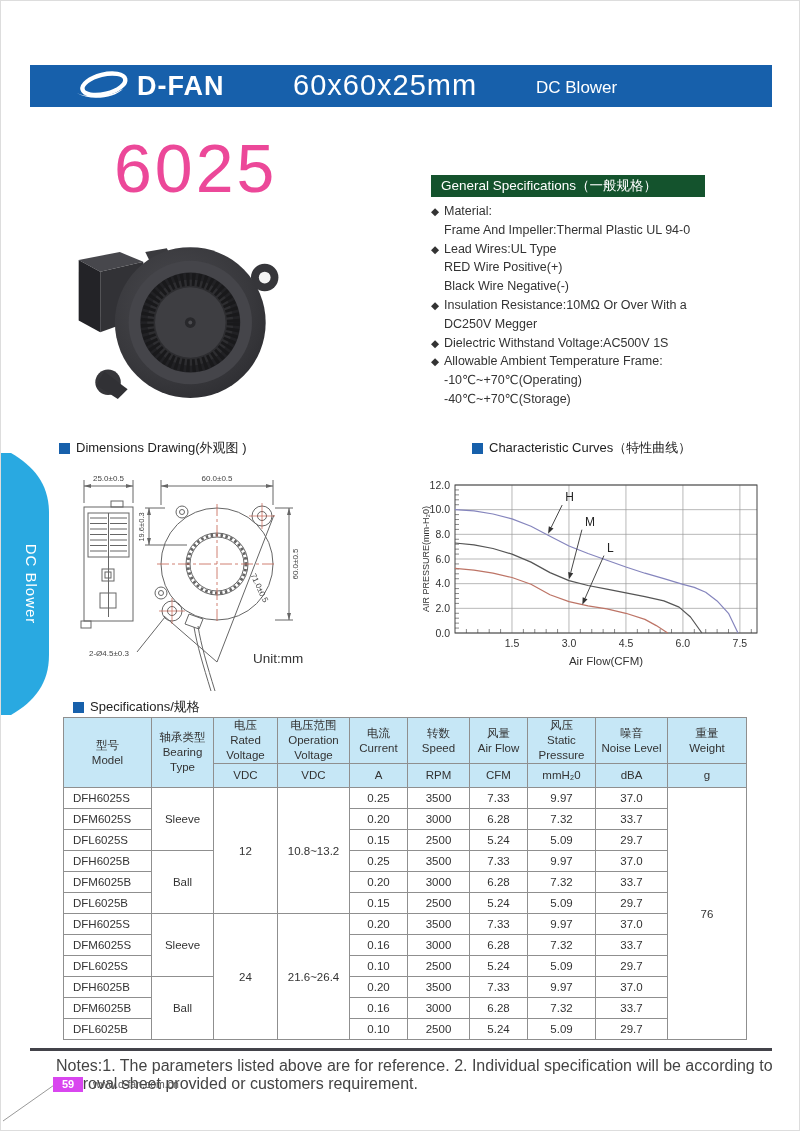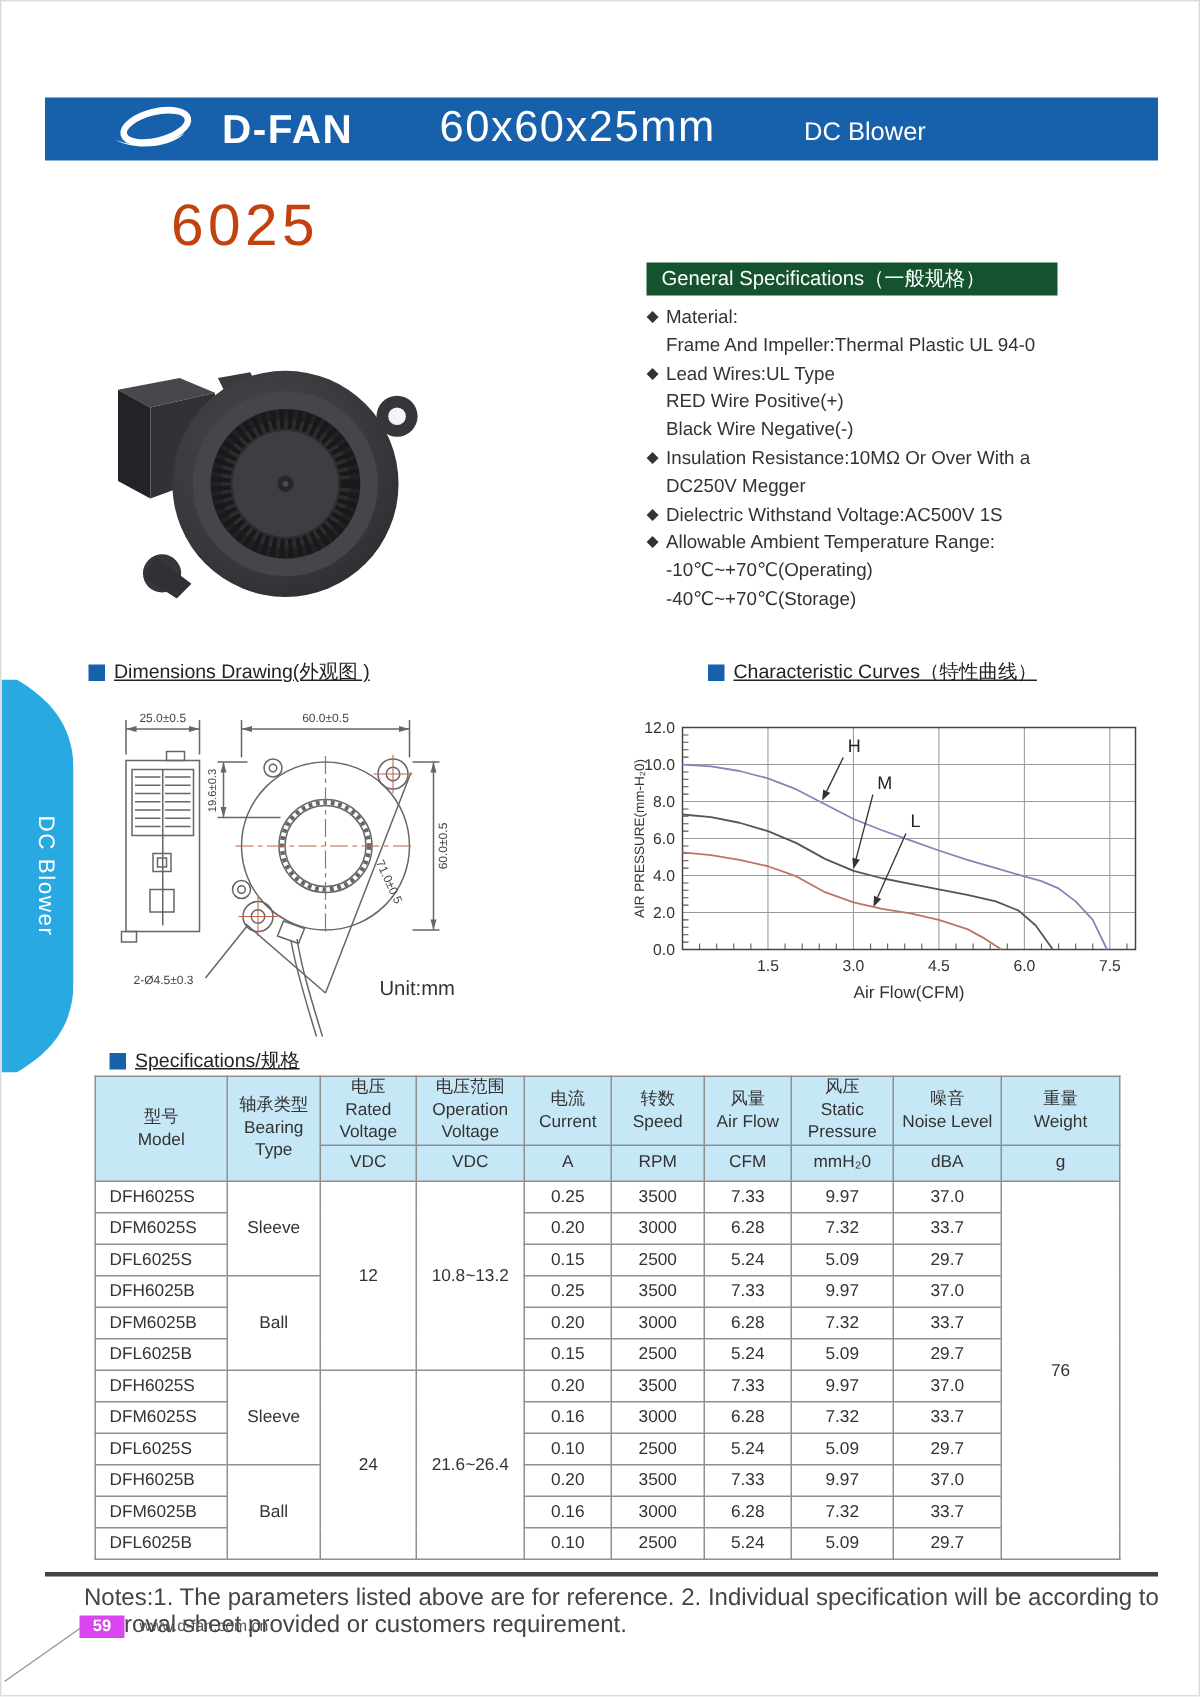--- a/index.html
+++ b/index.html
@@ -1,37 +1,37 @@
 <!DOCTYPE html>
 <html><head>
 <meta charset="utf-8">
 <style>
   html,body{margin:0;padding:0;background:#f2f2f2;}
   .page{position:relative;width:800px;height:1131px;background:#fff;margin:0 auto;
         font-family:"Liberation Sans","DejaVu Sans",sans-serif;color:#333;overflow:hidden;
         border:1px solid #ddd;box-sizing:border-box;}
   
   .header-bar{position:absolute;left:29px;top:64px;width:742px;height:42px;background:#1760ab;}
-  .logo{position:absolute;left:44px;top:5px;display:flex;align-items:center;gap:16px;}
+  .logo{position:absolute;left:44px;top:5px;display:flex;align-items:center;gap:5px;}
   .brand{font-size:27px;font-weight:bold;color:#fff;letter-spacing:1px;}
   .size-title{position:absolute;left:263px;top:4px;font-size:29px;color:#fff;letter-spacing:1px;}
   .product-title{position:absolute;left:506px;top:13px;font-size:17px;color:#fff;}
   
   .side-tab{position:absolute;left:0;top:452px;}
   
-  .model-hero{position:absolute;left:113px;top:128px;font-size:39px;font-weight:300;color:#c2410c;letter-spacing:3px;}
+  .model-hero{position:absolute;left:113px;top:128px;font-size:68px;font-weight:300;color:#ec4899;letter-spacing:3px;}
   .fan-photo{position:absolute;left:62px;top:202px;}
   
   .gs-title{position:absolute;left:430px;top:174px;width:264px;height:19px;background:#14532d;
             color:#fff;font-size:13.5px;padding:2px 0 1px 10px;}
   .gs-lines{position:absolute;left:430px;top:201px;width:345px;font-size:12.5px;line-height:18.8px;color:#333;}
   .gs-line{display:flex;}
   .gs-bullet{width:13px;flex:none;font-size:10.5px;}
   
-  .sec{position:absolute;font-size:13px;color:#222;display:flex;align-items:center;gap:6px;text-decoration:underline;}
+  .sec{position:absolute;font-size:13px;color:#222;display:flex;align-items:center;gap:6px;}
   .sq{width:11px;height:11px;background:#1760ab;flex:none;}
   .sec-dim{left:58px;top:438px;}
   .sec-cur{left:432px;top:438px;padding-left:39px;}
   .sec-spec{left:72px;top:697px;}
   .drawing{position:absolute;left:60px;top:468px;}
   .chart{position:absolute;left:418px;top:468px;}
   
   #specTable{position:absolute;left:62px;top:716px;width:683px;border-collapse:collapse;
              table-layout:fixed;font-size:11.5px;color:#333;}
   #specTable th,#specTable td{border:1px solid #8f8f8f;text-align:center;padding:0;overflow:hidden;}
@@ -128,21 +128,21 @@
       <div class="gs-line">
         <span class="gs-bullet"></span>
         <span>DC250V Megger</span>
       </div>
       <div class="gs-line">
         <span class="gs-bullet">◆</span>
         <span>Dielectric Withstand Voltage:AC500V 1S</span>
       </div>
       <div class="gs-line">
         <span class="gs-bullet">◆</span>
-        <span>Allowable Ambient Temperature Range:</span>
+        <span>Allowable Ambient Temperature Frame:</span>
       </div>
       <div class="gs-line">
         <span class="gs-bullet"></span>
         <span>-10℃~+70℃(Operating)</span>
       </div>
       <div class="gs-line">
         <span class="gs-bullet"></span>
         <span>-40℃~+70℃(Storage)</span>
       </div>
     </div>

